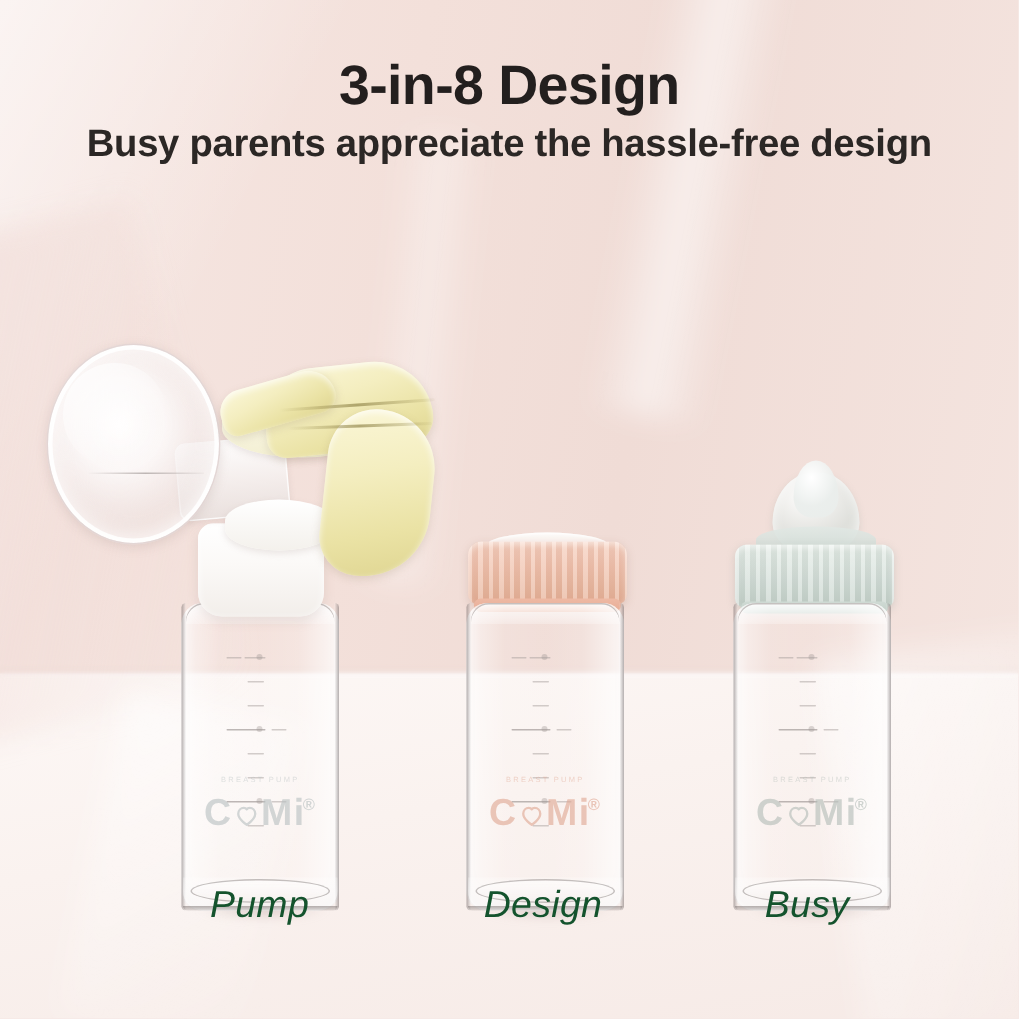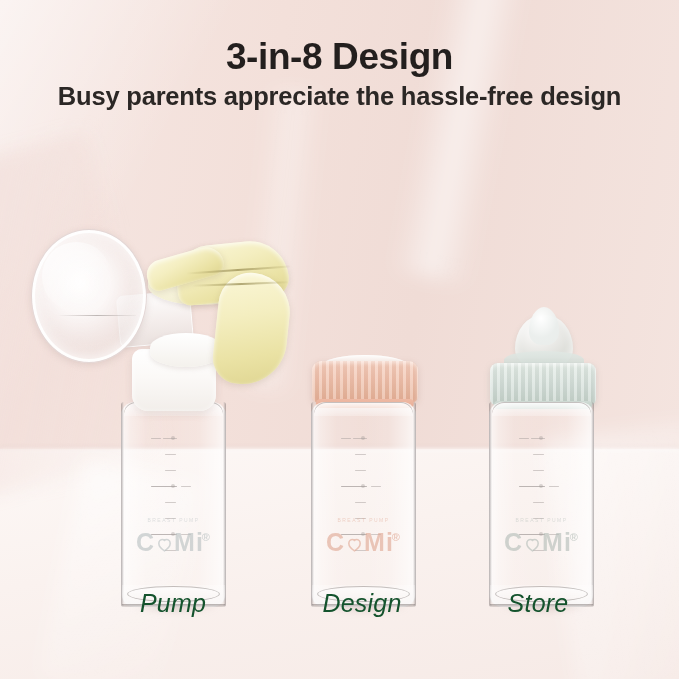--- a/index.html
+++ b/index.html
@@ -405,15 +405,15 @@
               <path d="M12 21s-8-5.1-8-10.3C4 7.2 6.5 5 9.2 5c1.7 0 2.5.9 2.8 1.4C12.3 5.9 13.1 5 14.8 5 17.5 5 20 7.2 20 10.7 20 15.9 12 21 12 21z" fill="none" stroke="currentColor" stroke-width="2.2" stroke-linejoin="round"></path>
             </svg></span><span>Mi</span><span class="tag">®</span>
       </div>
 
       <div class="base"></div>
     </div>
   </div>
 
   <div class="caption" style="left:73px;top:589px;">Pump</div>
   <div class="caption" style="left:262px;top:589px;">Design</div>
-  <div class="caption" style="left:438px;top:589px;">Store</div>
+  <div class="caption" style="left:438px;top:589px;">Busy</div>
 
 </div>
 
 </body></html>

